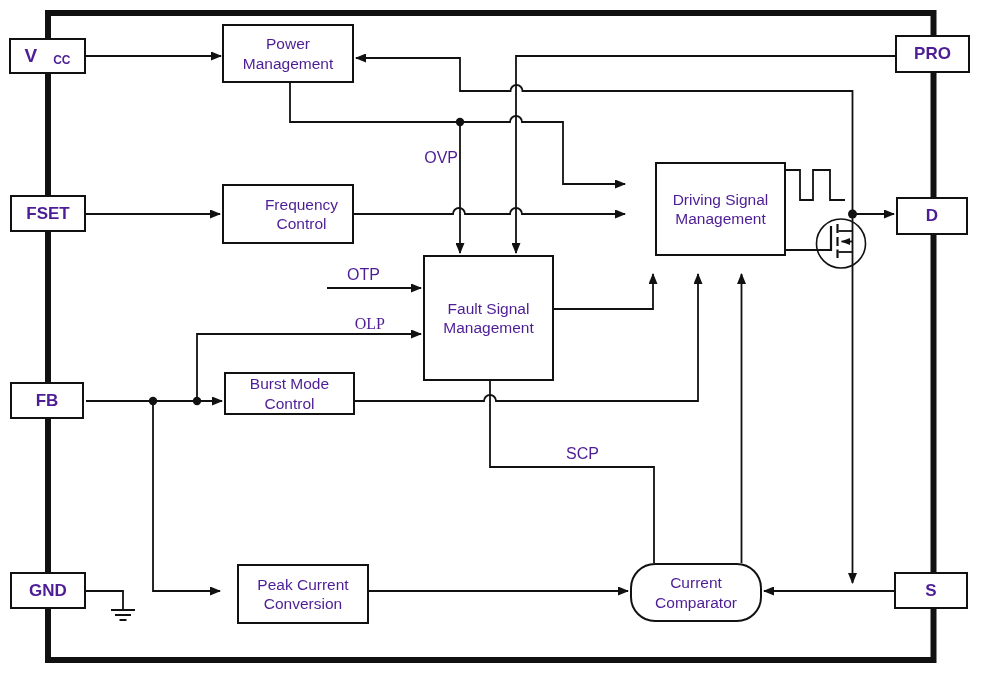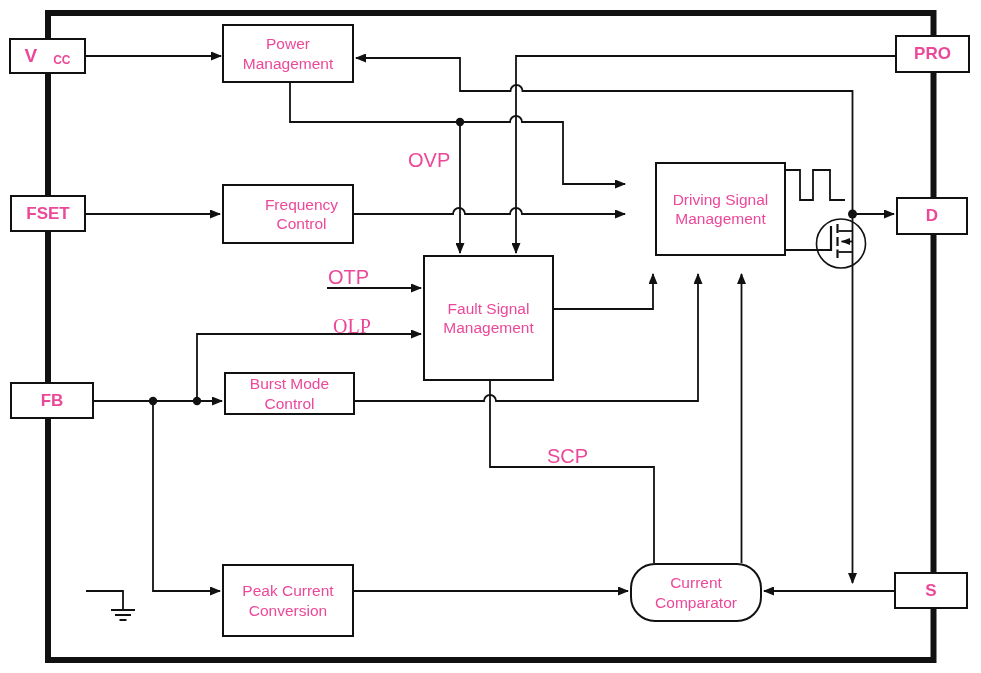--- a/index.html
+++ b/index.html
@@ -1,34 +1,34 @@
 <!DOCTYPE html>
 <html><head>
 <meta charset="utf-8">
 <style>
   html,body{margin:0;padding:0;background:#fff;}
   #stage{
     position:relative;width:981px;height:673px;background:#fff;
-    font-family:"Liberation Sans","DejaVu Sans",sans-serif;color:#ec4899;
+    font-family:"Liberation Sans","DejaVu Sans",sans-serif;color:#4c1d95;
     overflow:hidden;
   }
   #wires{position:absolute;left:0;top:0;z-index:1;}
   .blk{
     position:absolute;z-index:2;background:#fff;border:2px solid #111;
     box-sizing:border-box;display:flex;align-items:center;justify-content:center;
     text-align:center;font-size:15.5px;line-height:1.25;
   }
   .pin{
     position:absolute;z-index:3;background:#fff;border:2.5px solid #111;
     box-sizing:border-box;display:flex;align-items:center;justify-content:center;
     font-weight:bold;font-size:17px;
   }
   .pin .sub{font-size:12px;position:relative;top:4px;font-weight:bold;margin-left:16px;}
   .siglabel{
-    position:absolute;z-index:2;font-size:20px;text-align:left;
+    position:absolute;z-index:2;font-size:16px;text-align:right;
     background:transparent;white-space:nowrap;
   }
 </style>
 </head>
 <body>
 
 <div id="stage">
 
   <svg id="wires" width="981" height="673" viewBox="0 0 981 673">
     <defs>
@@ -119,33 +119,34 @@
   <div class="blk" style="left:222px;top:24px;width:132px;height:59px;">Power Management</div>
 
   <div class="blk" style="left:222px;top:184px;width:132px;height:60px;padding-left:27px;">Frequency Control</div>
 
   <div class="blk" style="left:423px;top:255px;width:131px;height:126px;">Fault Signal Management</div>
 
   <div class="blk" style="left:655px;top:162px;width:131px;height:94px;">Driving Signal Management</div>
 
   <div class="blk" style="left:224px;top:372px;width:131px;height:43px;">Burst Mode Control</div>
 
-  <div class="blk" style="left:222px;top:564px;width:132px;height:73px;">Peak Current Conversion</div>
+  <div class="blk" style="left:237px;top:564px;width:132px;height:60px;">Peak Current Conversion</div>
 
   <div class="blk" style="left:630px;top:563px;width:132px;height:59px;border-radius:25px;">Current Comparator</div>
 
   <div class="pin" style="left:9px;top:38px;width:77px;height:36px;font-size:19px;">
     <span>V</span>
       <span class="sub">CC</span>
   </div>
 
   <div class="pin" style="left:10px;top:195px;width:76px;height:37px;">FSET</div>
 
-  <div class="pin" style="left:10px;top:382px;width:84px;height:37px;">FB</div>
+  <div class="pin" style="left:10px;top:382px;width:74px;height:37px;">FB</div>
 
+  <div class="pin" style="left:10px;top:572px;width:76px;height:37px;">GND</div>
 
   <div class="pin" style="left:895px;top:35px;width:75px;height:38px;">PRO</div>
 
   <div class="pin" style="left:896px;top:197px;width:72px;height:38px;">D</div>
 
   <div class="pin" style="left:894px;top:572px;width:74px;height:37px;">S</div>
 
   <div class="siglabel" style="left:408px;top:149px;width:50px;">OVP</div>
 
   <div class="siglabel" style="left:328px;top:266px;width:52px;">OTP</div>

